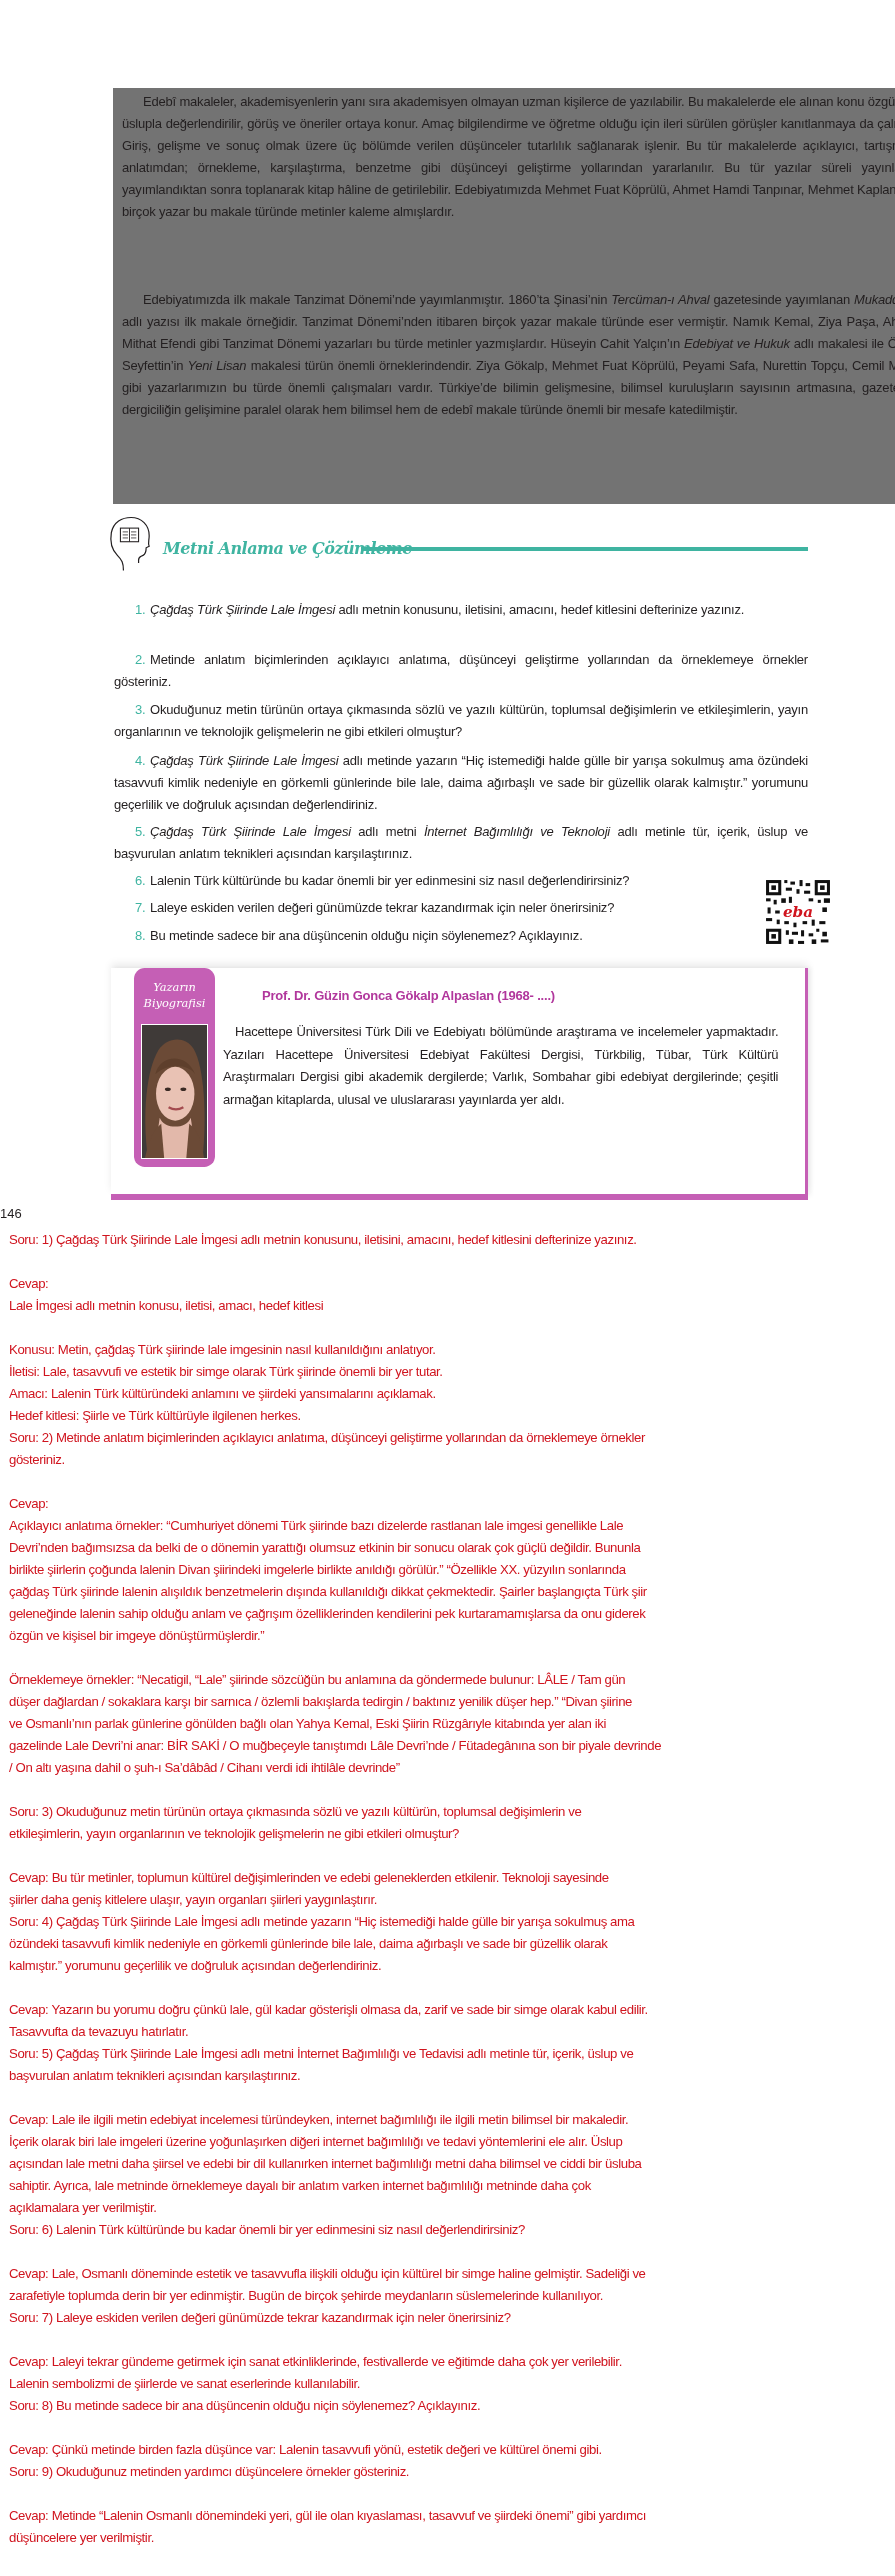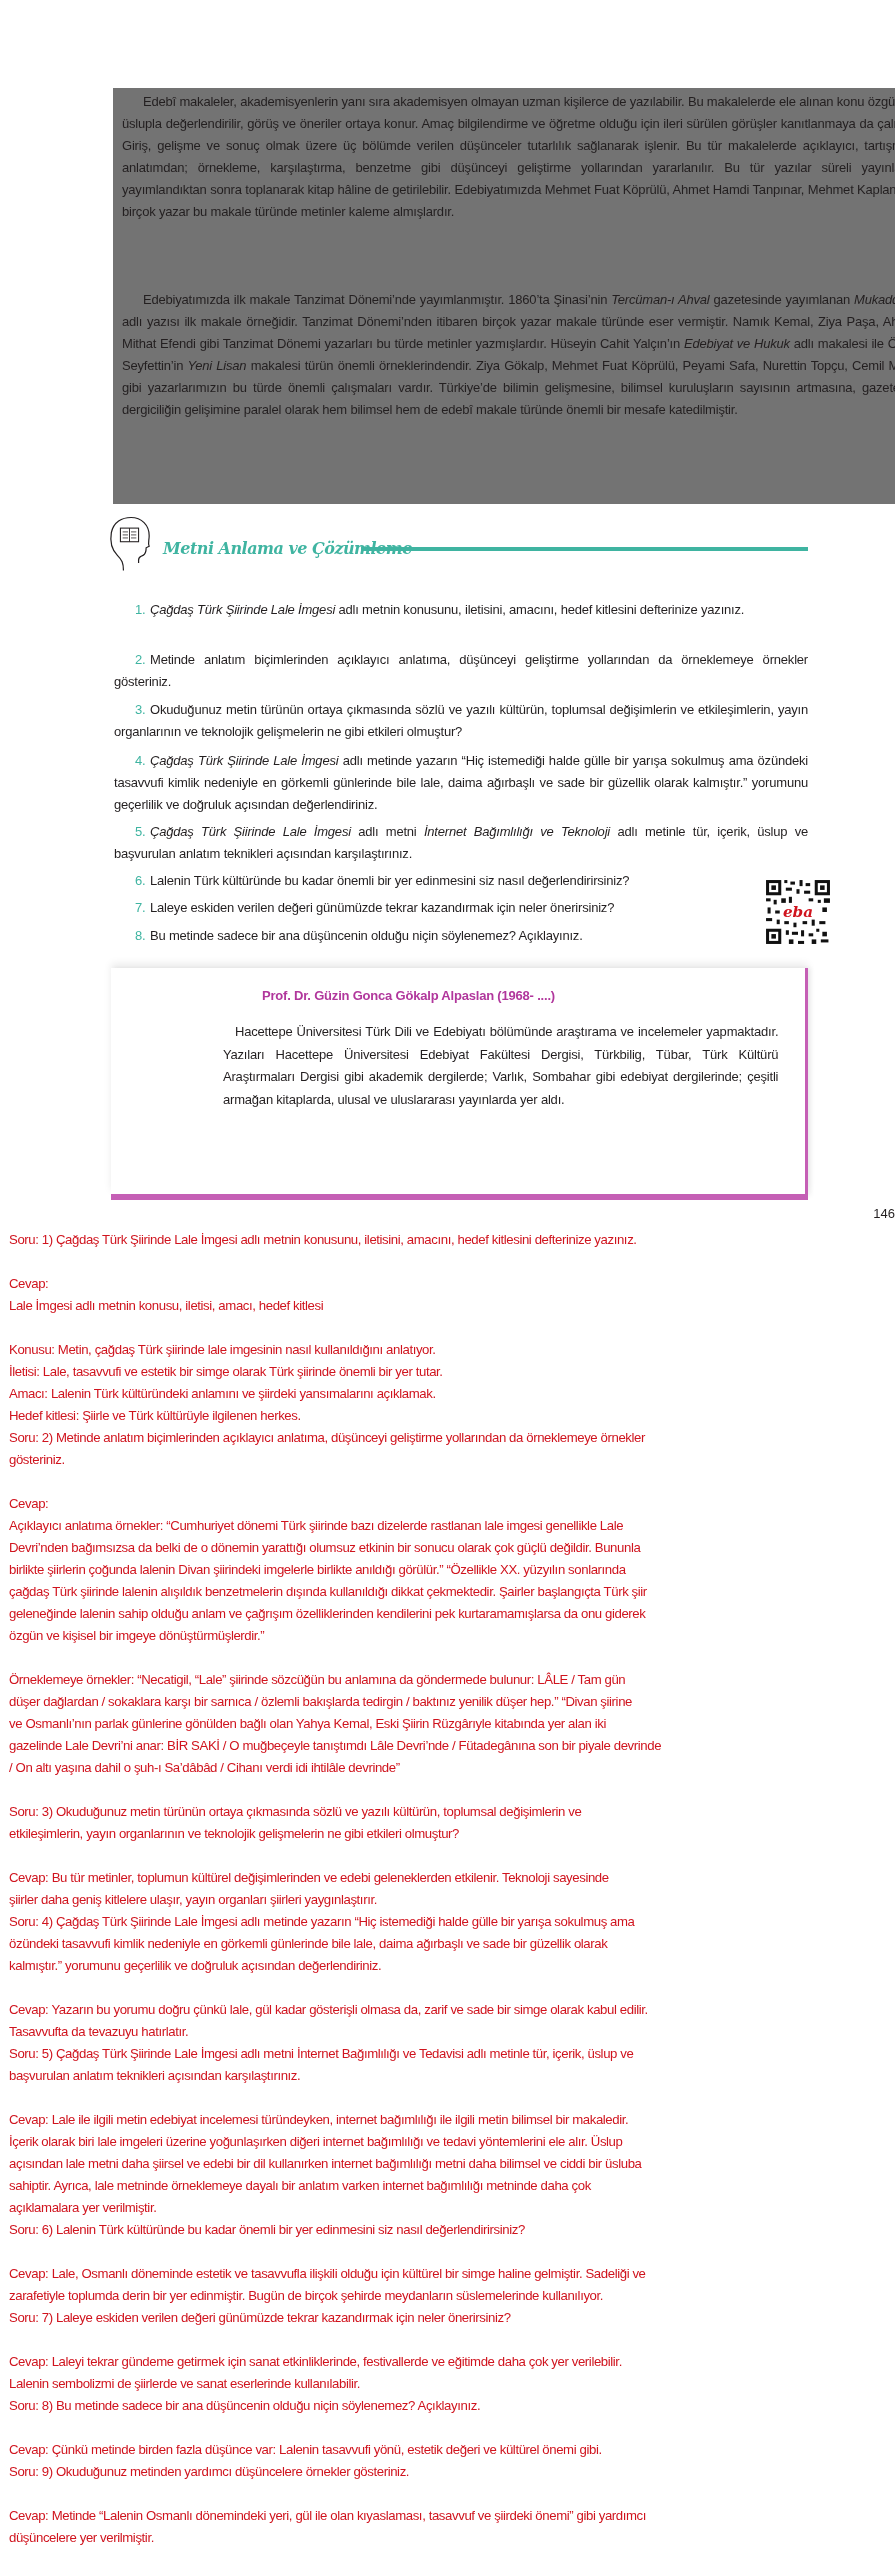--- a/index.html
+++ b/index.html
@@ -68,21 +68,21 @@
     position: absolute; left: 111px; top: 20px;
     font-weight: bold; color: #b1379c; font-size: 13px; letter-spacing: -0.2px; padding-left: 40px;
   }
   .bio-text {
     position: absolute; left: 99px; right: 13.7px; top: 40px;
     line-height: 22.5px; text-align: justify; letter-spacing: -0.2px; margin: 13px;
   }
   .bio-text .indent { display: inline-block; width: 12px; }
 
   .pagenum {
-    position: absolute; left: 0; width: 895px; top: 1206px; text-align: right;
+    position: absolute; left: 0; width: 895px; top: 1206px; text-align: left;
     font-family: "Liberation Sans", sans-serif; font-size: 13px; color: #231f20;
   }
 
   
   .answers {
     position: absolute; left: 9px; top: 1229px; width: 906px;
     font-family: "Liberation Sans", sans-serif; color: #d0141e; font-size: 13.2px;
     line-height: 22px; letter-spacing: -0.4px;
   }
   .answers .line { white-space: nowrap; height: 22px; }
@@ -172,20 +172,38 @@
           <rect x="78" y="72" width="6" height="6"></rect>
           <rect x="34" y="82" width="6" height="6"></rect>
           <rect x="46" y="84" width="8" height="4"></rect>
           <rect x="64" y="82" width="6" height="6"></rect>
           <rect x="76" y="82" width="10" height="4"></rect>
       </g>
       <text x="46" y="52" text-anchor="middle" font-family="DejaVu Serif, serif" font-style="italic" font-weight="bold" font-size="20" fill="#d0141e">eba</text>
     </svg>
 
     <div class="bio">
+      <div class="bio-side">
+        <div class="label">
+          <div>Yazarın</div>
+          <div>Biyografisi</div>
+        </div>
+        <svg class="bio-photo" viewBox="0 0 88 178" preserveAspectRatio="none">
+          <rect width="88" height="178" fill="#3f3a38"></rect>
+          <path d="M8 178 C0 120 6 60 22 34 C34 16 58 14 70 32 C84 56 88 120 82 178 Z" fill="#6b4a36"></path>
+          <ellipse cx="45" cy="92" rx="26" ry="36" fill="#e9c2b4"></ellipse>
+          <path d="M18 66 C24 40 60 36 72 66 C64 52 34 50 18 66 Z" fill="#5e3f2c"></path>
+          <ellipse cx="35" cy="86" rx="4" ry="2.4" fill="#3a2a24"></ellipse>
+          <ellipse cx="56" cy="86" rx="4" ry="2.4" fill="#3a2a24"></ellipse>
+          <path d="M36 110 Q46 116 56 110" stroke="#a34a4e" stroke-width="3" fill="none"></path>
+          <path d="M24 124 C30 140 60 140 66 124 L74 178 L16 178 Z" fill="#e2b8aa"></path>
+          <path d="M4 178 C10 150 18 138 26 132 L30 178 Z" fill="#6b4a36"></path>
+          <path d="M84 178 C80 150 72 138 64 132 L60 178 Z" fill="#6b4a36"></path>
+        </svg>
+      </div>
       <div class="bio-name">Prof. Dr. Güzin Gonca Gökalp Alpaslan (1968- ....)</div>
       <p class="bio-text"><span class="indent"></span><span>Hacettepe Üniversitesi Türk Dili ve Edebiyatı bölümünde araştırama ve incelemeler yapmaktadır. Yazıları Hacettepe Üniversitesi Edebiyat Fakültesi Dergisi, Türkbilig, Tübar, Türk Kültürü Araştırmaları Dergisi gibi akademik dergilerde; Varlık, Sombahar gibi edebiyat dergilerinde; çeşitli armağan kitaplarda, ulusal ve uluslararası yayınlarda yer aldı.</span></p>
     </div>
     <div class="bio-bottom"></div>
 
     <div class="pagenum">146</div>
   </div>
 
   <div class="answers" id="answers">
       <div class="line">Soru: 1) Çağdaş Türk Şiirinde Lale İmgesi adlı metnin konusunu, iletisini, amacını, hedef kitlesini defterinize yazınız.</div>

